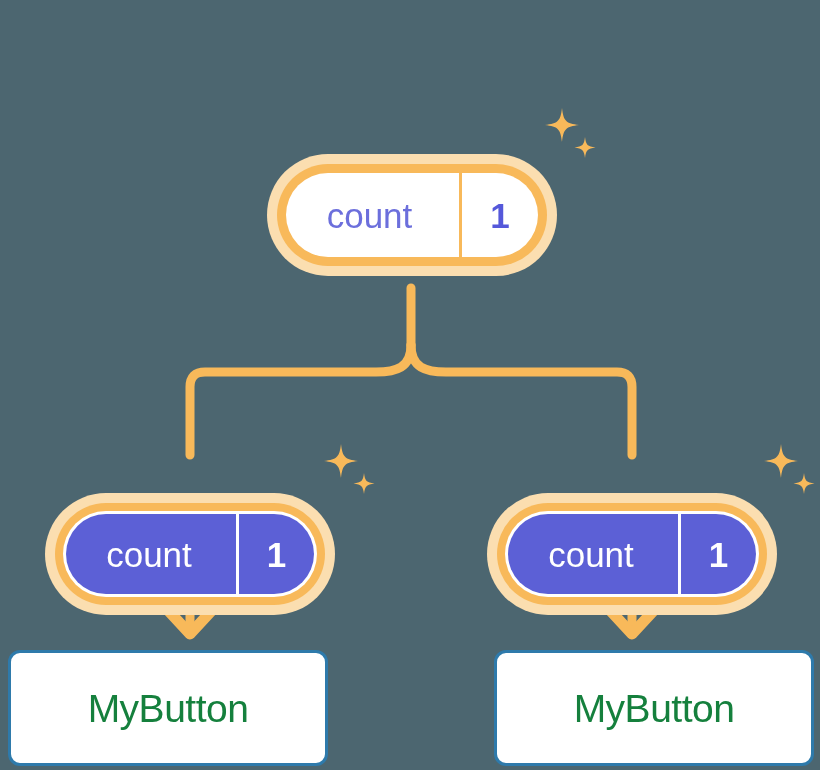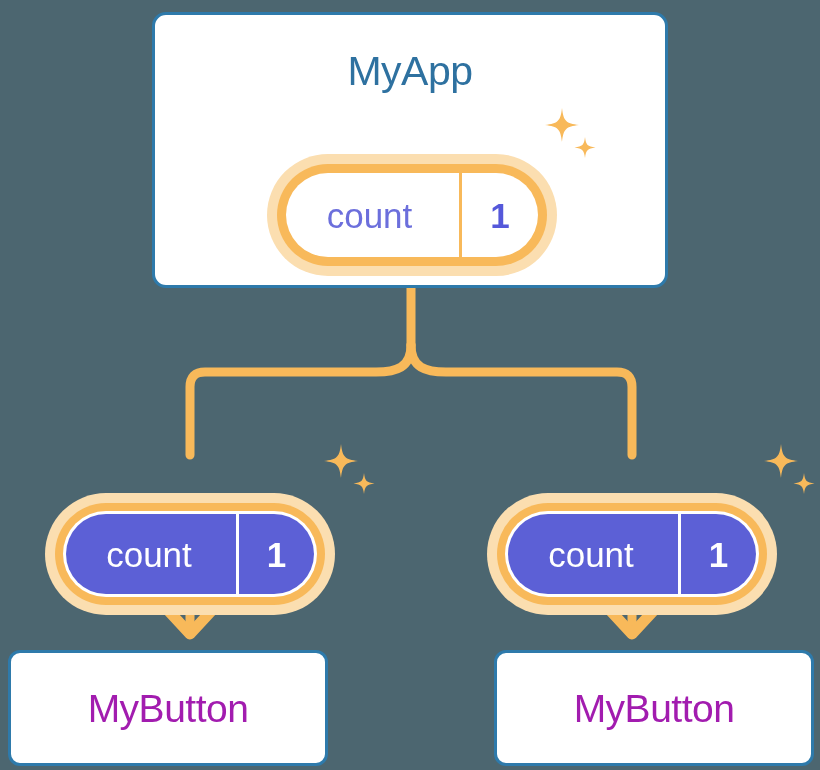--- a/index.html
+++ b/index.html
@@ -199,21 +199,21 @@
     border-radius: 12px;
     box-sizing: border-box;
     display: flex;
     align-items: center;
     justify-content: center;
     z-index: 3;
   }
   #btn-card-left  { left: 8px;   width: 320px; }
   #btn-card-right { left: 494px; width: 320px; }
   .btn-label {
-    color: #a21caf;
+    color: #15803d;
     font-size: 39px;
     font-weight: 400;
     letter-spacing: -0.5px;
     line-height: 1;
   }
 </style>
 </head>
 <body>
 
 <div id="stage">
@@ -228,23 +228,20 @@
       <path d="M 190 566 L 190 630"></path>
       <path d="M 632 566 L 632 630"></path>
     </g>
 
     <g fill="none" stroke="#f8b95a" stroke-width="11" stroke-linecap="round" stroke-linejoin="round">
       <path d="M 165 607 L 190 634 L 215 607"></path>
       <path d="M 607 607 L 632 634 L 657 607"></path>
     </g>
   </svg>
 
-  <div class="app-card">
-    <div class="app-title">MyApp</div>
-  </div>
 
   <div class="pill-wrap" id="pill-app">
     <div class="pill-glow"></div>
     <div class="pill-ring"></div>
     <div class="pill-body">
       <div class="pill-cell pill-key">count</div>
       <div class="pill-divider"></div>
       <div class="pill-cell pill-val">1</div>
     </div>
   </div>

